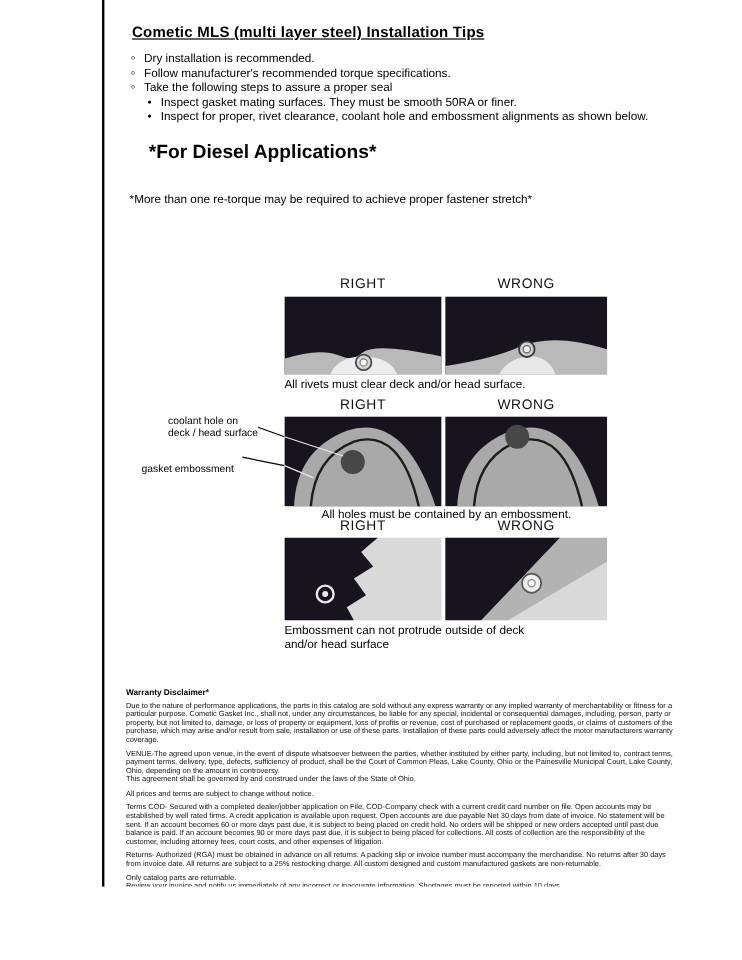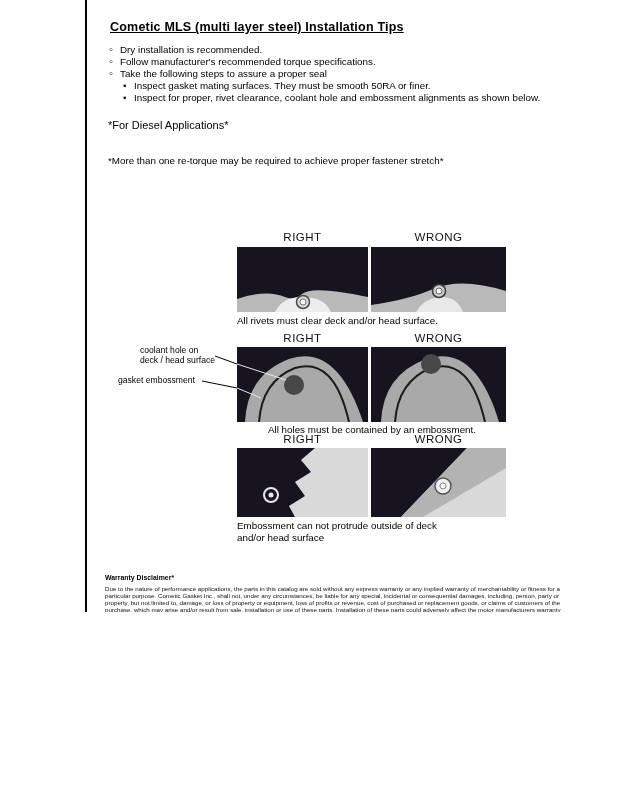--- a/index.html
+++ b/index.html
@@ -1,40 +1,40 @@
 <!DOCTYPE html>
 <html><head>
 <meta charset="utf-8">
 <style>
   * { box-sizing: border-box; margin: 0; padding: 0; }
   html, body { background: #ffffff; }
   .page {
     position: relative;
-    width: 618px; height: 612px;
+    width: 618px; height: 739px;
     background: #ffffff;
     font-family: "Liberation Sans", sans-serif;
     color: #000;
     overflow: hidden;
   }
   .edge-line {
     position: absolute; left: 85px; top: 0;
     width: 2px; height: 800px; background: #000;
   }
   .content-top { position: absolute; left: 108px; top: 20px; width: 455px; }
   .title {
     font-size: 12.5px; font-weight: bold; text-decoration: underline;
     margin: 0 0 10px 2px; letter-spacing: .2px;
   }
   ul.tips { list-style: none; font-size: 9.8px; line-height: 12px; }
   ul.tips li { position: relative; }
   ul.tips li.main { padding-left: 12px; }
   ul.tips li.main::before { content: "◦"; position: absolute; left: 1px; top: -1px; font-size: 11px; }
   ul.tips li.sub { padding-left: 26px; }
   ul.tips li.sub::before { content: "•"; position: absolute; left: 15px; top: 0; }
-  .diesel-heading { margin-top: 15px; font-size: 11px; font-weight: normal; }
+  .diesel-heading { margin-top: 15px; font-size: 16px; font-weight: bold; margin-left: 16px; }
   p.body { font-size: 9.8px; line-height: 11.6px; margin-top: 9px; white-space: pre-line; }
   p.note { font-size: 9.8px; margin-top: 24px; }
 
   
   .dg-label {
     position: absolute; text-align: center;
     font-size: 11.5px; letter-spacing: .5px; color: #111;
   }
   .dg-panel { position: absolute; line-height: 0; }
   .dg-panel svg { display: block; }
@@ -95,21 +95,21 @@
       <circle cx="68" cy="44" r="3" fill="#f5f5f5" stroke="#666" stroke-width="1"></circle>
     </svg>
   </div>
   <div class="dg-caption" style="left:237px; top:315px; width:270px;">All rivets must clear deck and/or head surface.</div>
 
   <div class="dg-label" style="left:237px; top:332px; width:131px;">RIGHT</div>
   <div class="dg-label" style="left:371px; top:332px; width:135px;">WRONG</div>
 
   <div class="side-label" style="left:140px; top:346px; width:85px;">coolant hole on
 deck / head surface</div>
-  <div class="side-label" style="left:118px; top:376px; width:85px;">gasket embossment</div>
+  <div class="side-label" style="left:118px; top:386px; width:85px;">gasket embossment</div>
 
   <div class="dg-panel" style="left:237px; top:347px;">
     <svg width="131" height="75" viewBox="0 0 131 75">
       <rect width="131" height="75" fill="#18141f"></rect>
       <path d="M8,75 Q10,28 52,12 Q100,-4 126,75 Z" fill="#a9a9a9"></path>
       <path d="M22,75 Q25,34 58,21 Q97,9 112,75" fill="none" stroke="#1c1c1c" stroke-width="2"></path>
       <circle cx="57" cy="38" r="10" fill="#474747"></circle>
     </svg>
   </div>
   <div class="dg-panel" style="left:371px; top:347px;">

